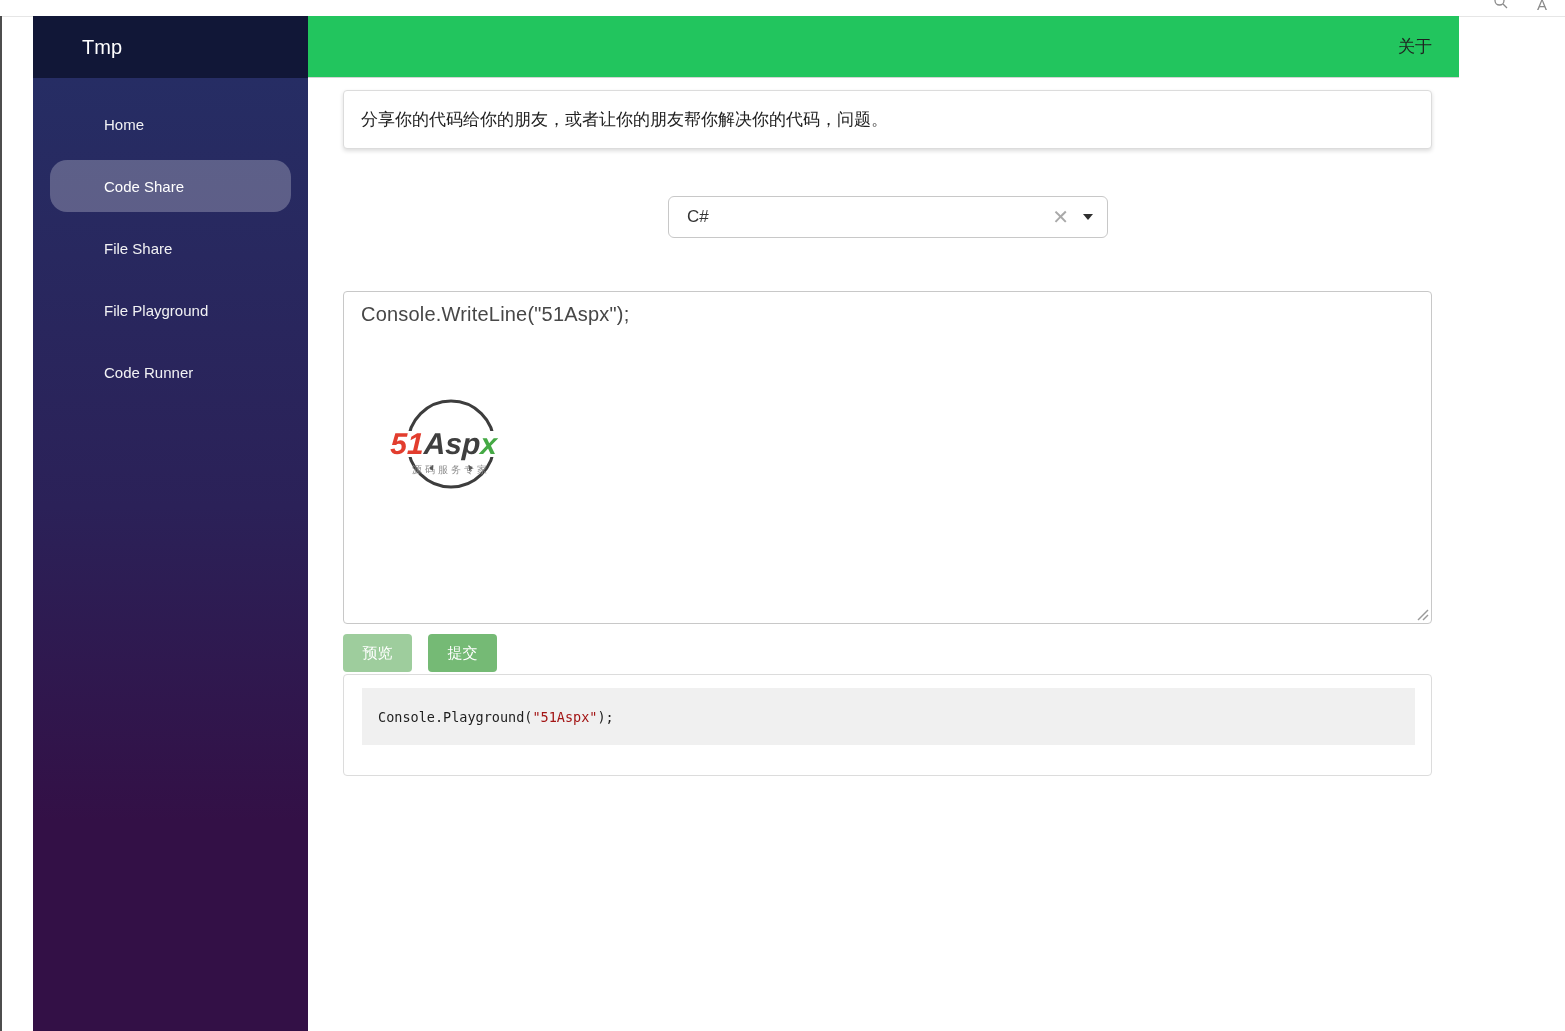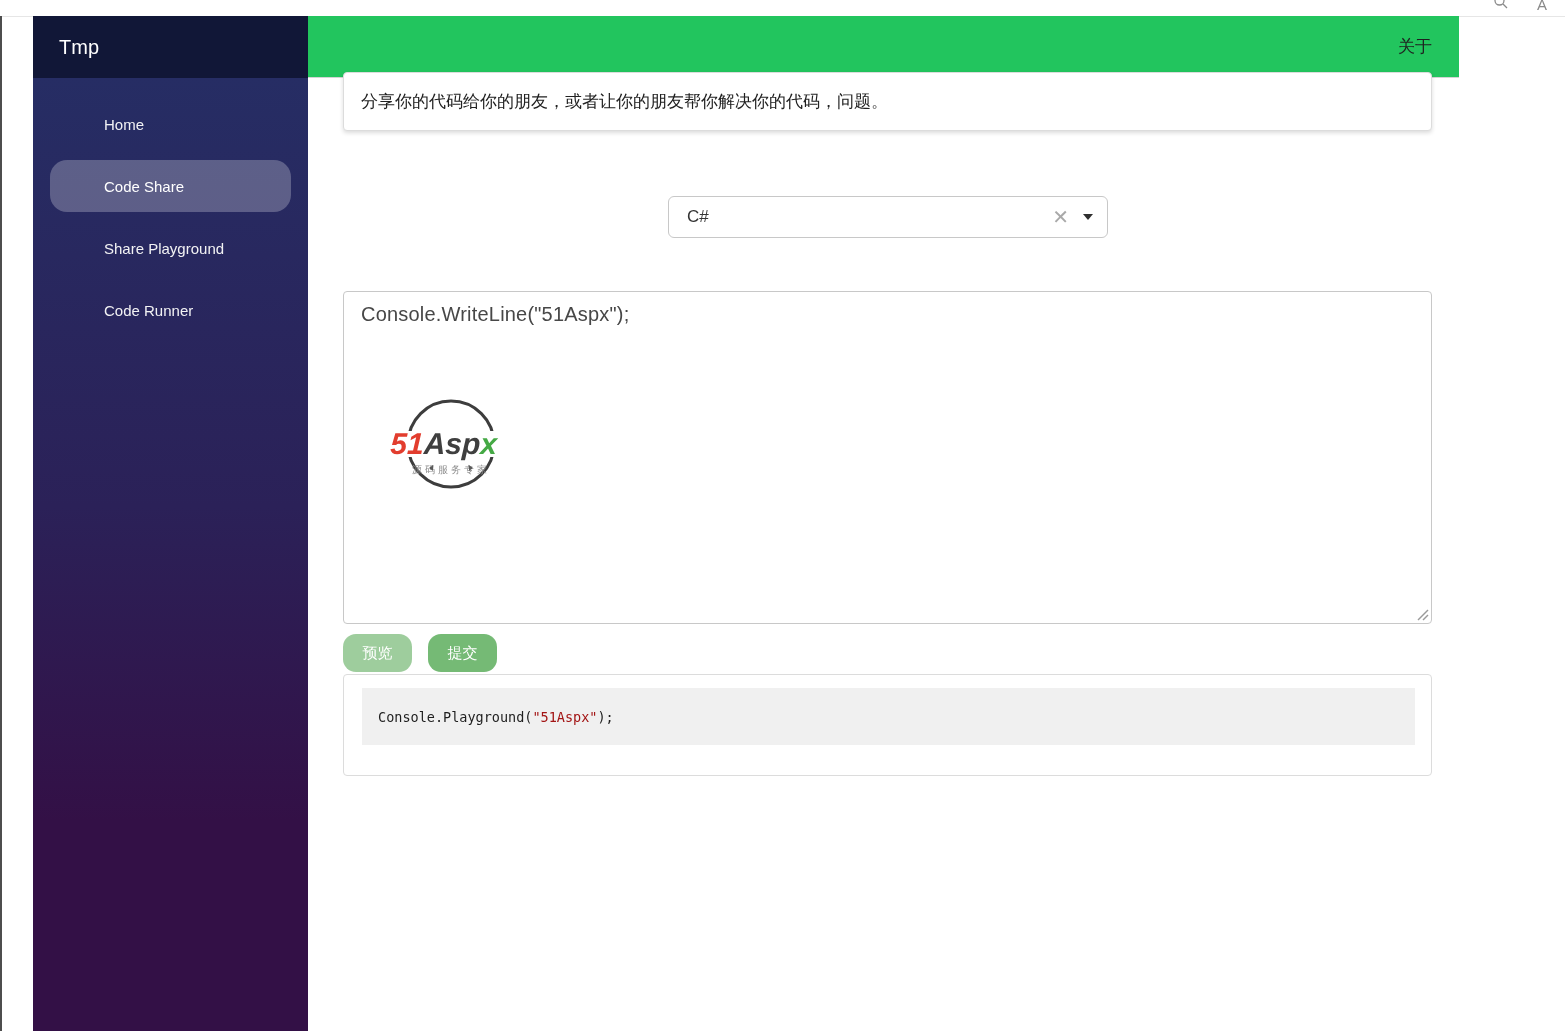--- a/index.html
+++ b/index.html
@@ -9,50 +9,50 @@
   
   .chrome{position:absolute;left:0;top:0;width:1565px;height:16px;background:#fff;border-bottom:1px solid #e6e6e6;overflow:hidden;}
   .chrome-icons{position:absolute;right:18px;top:-6px;display:flex;gap:28px;align-items:center;color:#8a8a8a;}
   .chrome .aglyph{font-size:15px;color:#8a8a8a;}
 
   
   .win-edge{position:absolute;left:0;top:16px;width:2px;height:1015px;background:#4d4d4d;}
 
   
   .sidebar{position:absolute;left:33px;top:16px;width:275px;height:1015px;}
-  .sidebar-header{height:62px;background:#111737;display:flex;align-items:center;padding-left:26px;box-sizing:border-box;}
+  .sidebar-header{height:62px;background:#111737;display:flex;align-items:center;padding-left:49px;box-sizing:border-box;}
   .sidebar-title{color:#ffffff;font-size:20px;}
   .sidebar-nav{height:953px;background:linear-gradient(180deg,#262d64 0%,#2b2158 45%,#331046 78%,#331046 100%);padding-top:20px;box-sizing:border-box;}
   .nav-item{height:52px;margin:0 17px 10px 17px;border-radius:4px;display:flex;align-items:center;padding-left:54px;color:#f2f2f4;font-size:15px;cursor:pointer;}
   .nav-item.active{background:rgba(255,255,255,0.25);color:#fff;border-radius:17px;}
 
   
   .topbar{position:absolute;left:308px;top:16px;width:1151px;height:61px;background:#22c55e;border-bottom:1px solid #d4d4d4;box-sizing:content-box;}
   .about-link{position:absolute;right:27px;top:0;height:61px;display:flex;align-items:center;font-size:17px;color:#1f1f1f;cursor:pointer;}
 
   
-  .intro-card{position:absolute;left:343px;top:72px;width:1089px;height:59px;box-sizing:border-box;background:#fff;border:1px solid #dcdcdc;border-radius:4px;box-shadow:0 2px 4px rgba(0,0,0,0.14);display:flex;align-items:center;padding-left:17px;}
+  .intro-card{position:absolute;left:343px;top:90px;width:1089px;height:59px;box-sizing:border-box;background:#fff;border:1px solid #dcdcdc;border-radius:4px;box-shadow:0 2px 4px rgba(0,0,0,0.14);display:flex;align-items:center;padding-left:17px;}
   .intro-text{font-size:17px;color:#212121;}
 
   
   .lang-select{position:absolute;left:668px;top:196px;width:440px;height:42px;box-sizing:border-box;background:#fff;border:1px solid #c8c8c8;border-radius:6px;display:flex;align-items:center;padding:0 14px 0 18px;cursor:pointer;}
   .lang-value{font-size:17px;color:#333;flex:1;}
   .clear-x{font-size:20px;color:#a9a9a9;line-height:1;margin-right:14px;cursor:pointer;}
   .caret{width:0;height:0;border-left:5px solid transparent;border-right:5px solid transparent;border-top:6px solid #2f2f2f;cursor:pointer;}
 
   
   .editor{position:absolute;left:343px;top:291px;width:1089px;height:333px;box-sizing:border-box;background:#fff;border:1px solid #c8c8c8;border-radius:4px;}
   .editor-text{position:absolute;left:17px;top:11px;font-size:20px;font-weight:300;color:#474747;letter-spacing:0.2px;}
   .grip{position:absolute;right:2px;bottom:2px;}
 
   
   .logo{position:absolute;left:45px;top:106px;width:124px;height:96px;}
 
   
-  .btn{position:absolute;top:634px;width:69px;height:38px;border:none;border-radius:13px;color:#fff;font-size:15px;font-family:inherit;cursor:pointer;display:flex;align-items:center;justify-content:center;}
+  .btn{position:absolute;top:634px;width:69px;height:38px;border:none;border-radius:4px;color:#fff;font-size:15px;font-family:inherit;cursor:pointer;display:flex;align-items:center;justify-content:center;}
   .btn-preview{left:343px;background:#9ecd9d;}
   .btn-submit{left:428px;background:#75ba75;}
 
   
   .preview-card{position:absolute;left:343px;top:674px;width:1089px;height:102px;box-sizing:border-box;background:#fff;border:1px solid #dcdcdc;border-radius:4px;}
   .code-block{position:absolute;left:18px;top:13px;width:1053px;height:57px;background:#f0f0f0;}
   .code-line{position:absolute;left:16px;top:21px;font-family:"DejaVu Sans Mono","Liberation Mono",monospace;font-size:13.5px;color:#1e1e1e;white-space:pre;}
   .code-line .str{color:#a31515;}
 </style>
 </head>
@@ -74,21 +74,22 @@
 
   <div class="win-edge"></div>
 
   <div class="sidebar">
     <div class="sidebar-header">
       <span class="sidebar-title">Tmp</span>
     </div>
     <div class="sidebar-nav">
       <div class="nav-item">Home</div>
       <div class="nav-item active">Code Share</div>
-      <div class="nav-item">Share Playground</div>
+      <div class="nav-item">File Share</div>
+      <div class="nav-item">File Playground</div>
       <div class="nav-item">Code Runner</div>
     </div>
   </div>
 
   <div class="topbar">
     <a class="about-link">关于</a>
   </div>
 
   <div class="intro-card">
     <span class="intro-text">分享你的代码给你的朋友，或者让你的朋友帮你解决你的代码，问题。</span>

